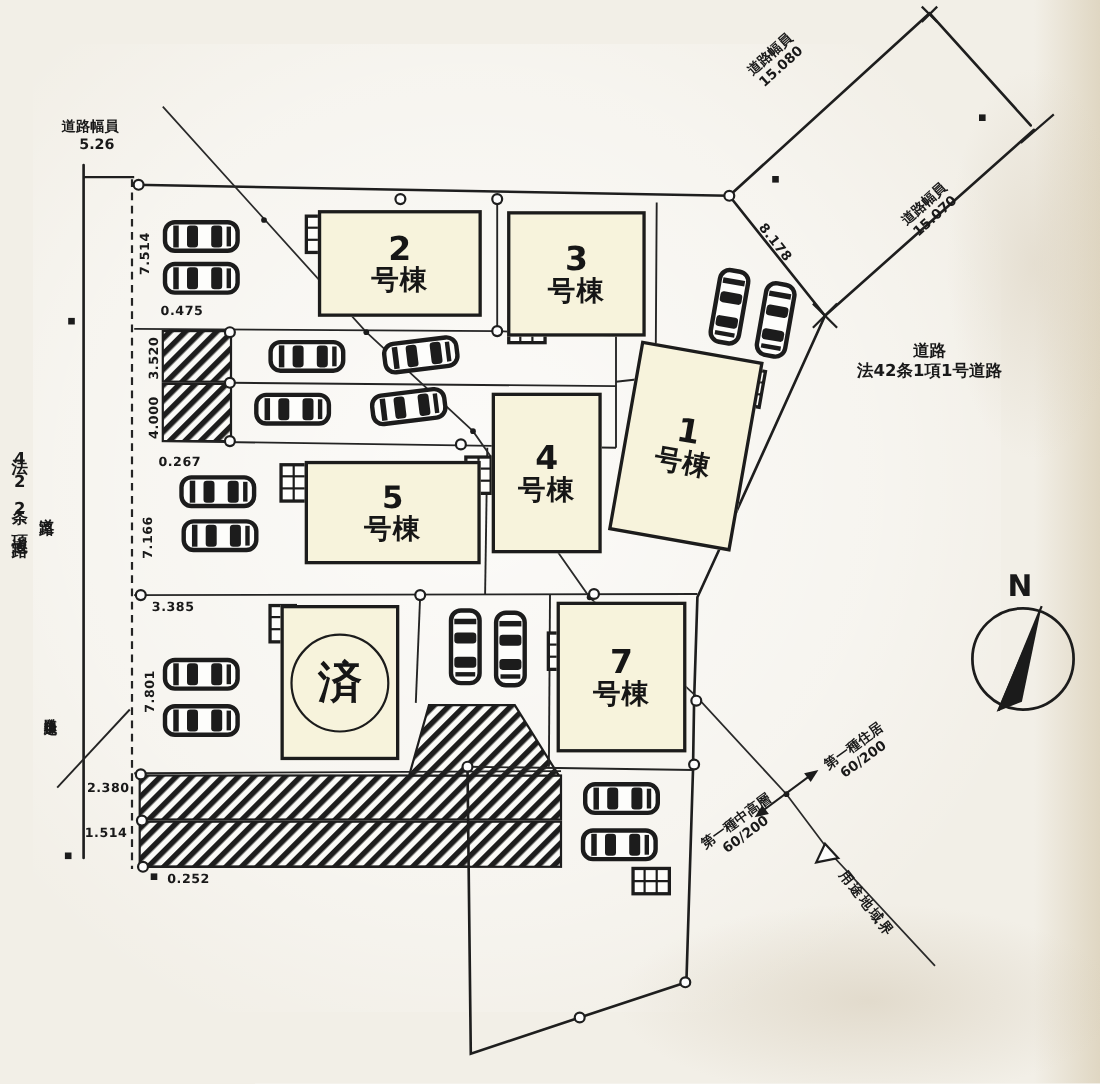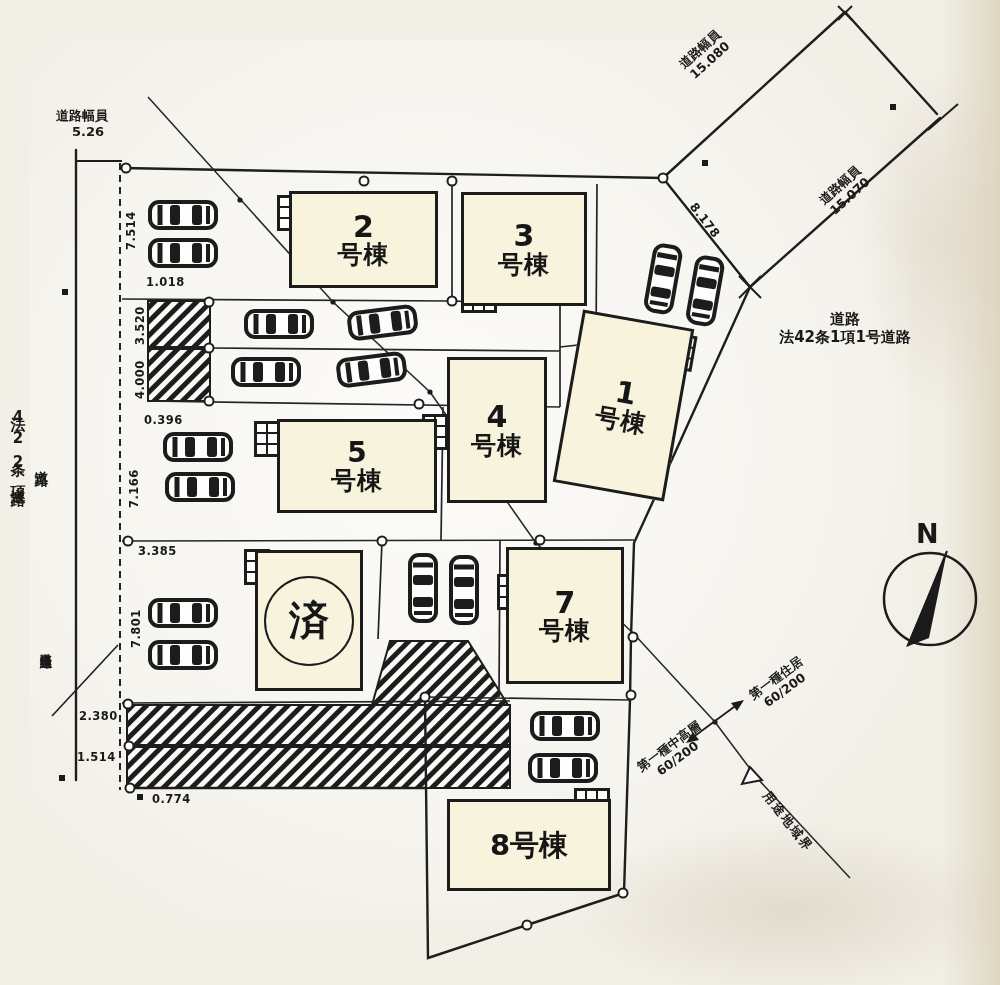--- a/index.html
+++ b/index.html
@@ -232,44 +232,41 @@
   </div>
   <div class="bldg" style="left:255px;top:550px;width:108px;height:141px">
     <div class="sold-circle">
       <span>済</span>
     </div>
   </div>
   <div class="bldg" style="left:506px;top:547px;width:118px;height:137px">
     <span class="bnum">7</span>
     <span class="bsuf">号棟</span>
   </div>
-  <div class="bldg" style="left:447px;top:799px;width:164px;height:92px">
-    <span class="bnum" style="font-size:29px">8号棟</span>
-  </div>
 
   <div class="lbl" style="left:56px;top:108px;font-size:13px">
     <span>道路幅員</span>
     <span style="padding-left:16px">5.26</span>
   </div>
 
   <div class="vlbl" style="left:8px;top:405px;font-size:15px;letter-spacing:3px">法42条2項道路</div>
   <div class="vlbl" style="left:33px;top:460px;font-size:14px;letter-spacing:2px">道路</div>
   <div class="vlbl" style="left:37px;top:643px;font-size:12px;letter-spacing:1px">道路後退線</div>
 
   <div class="lbl dim r90" style="left:125px;top:250px">7.514</div>
-  <div class="lbl dim" style="left:146px;top:276px">1.018</div>
+  <div class="lbl dim" style="left:146px;top:276px">0.475</div>
   <div class="lbl dim r90" style="left:134px;top:345px">3.520</div>
   <div class="lbl dim r90" style="left:134px;top:399px">4.000</div>
-  <div class="lbl dim" style="left:144px;top:414px">0.396</div>
+  <div class="lbl dim" style="left:144px;top:414px">0.267</div>
   <div class="lbl dim r90" style="left:128px;top:508px">7.166</div>
   <div class="lbl dim" style="left:138px;top:545px">3.385</div>
   <div class="lbl dim r90" style="left:130px;top:648px">7.801</div>
   <div class="lbl dim" style="left:79px;top:710px">2.380</div>
   <div class="lbl dim" style="left:77px;top:751px">1.514</div>
-  <div class="lbl dim" style="left:152px;top:793px">0.774</div>
+  <div class="lbl dim" style="left:152px;top:793px">0.252</div>
 
   <div class="lbl ctr" style="left:676px;top:60px;font-size:12.5px;transform:rotate(-42deg);transform-origin:0 0">
     <span>道路幅員</span>
     <span>15.080</span>
   </div>
   <div class="lbl ctr" style="left:816px;top:196px;font-size:12.5px;transform:rotate(-42deg);transform-origin:0 0">
     <span>道路幅員</span>
     <span>15.070</span>
   </div>
   <div class="lbl dim" style="left:698px;top:200px;transform:rotate(52deg);transform-origin:0 0;font-size:12px">8.178</div>

